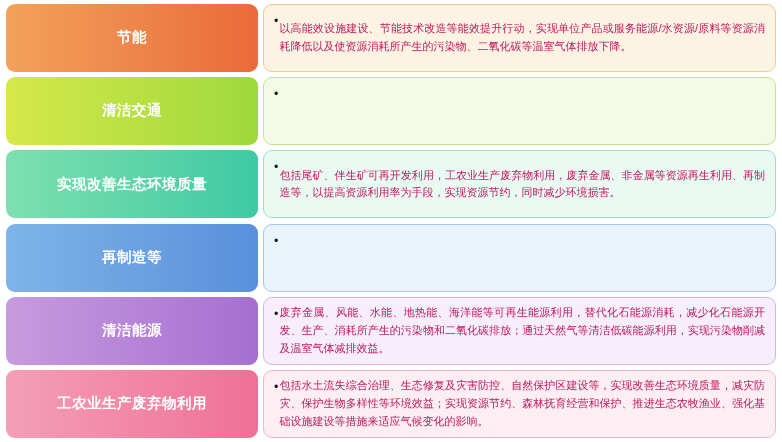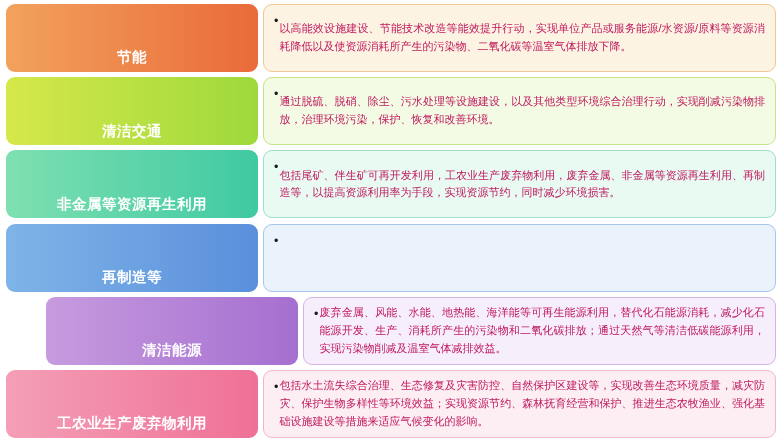--- a/index.html
+++ b/index.html
@@ -28,21 +28,21 @@
     height: 68px;
     margin-bottom: 4px;
   }
   .row:last-child { margin-bottom: 0; }
 
   .label-cell {
     width: 252px;
     flex: 0 0 252px;
     border-radius: 9px;
     display: flex;
-    align-items: flex-end;
+    align-items: center;
     justify-content: center;
     text-align: center;
     box-sizing: border-box;
     padding: 4px 10px;
   }
   .label-text {
     color: #ffffff;
     font-size: 14.5px;
     font-weight: bold;
     line-height: 1.35;
@@ -87,45 +87,44 @@
       <span class="desc-text">以高能效设施建设、节能技术改造等能效提升行动，实现单位产品或服务能源/水资源/原料等资源消耗降低以及使资源消耗所产生的污染物、二氧化碳等温室气体排放下降。</span>
     </div>
   </div>
 
   <div class="row">
     <div class="label-cell" style="background:linear-gradient(90deg,#d6e84a,#9ed93c);">
       <span class="label-text">清洁交通</span>
     </div>
     <div class="desc-cell" style="background:#f4fbe4;border:1px solid #c4e48c;">
       <span class="bullet">•</span>
-      <span class="desc-text">通过脱硫、脱硝、除尘、污水处理等设施建设，以及其他类型环境综合治理行动，实现削减污染物排放，治理环境污染，保护、恢复和改善环境。</span>
     </div>
   </div>
 
   <div class="row">
     <div class="label-cell" style="background:linear-gradient(90deg,#7ee0b0,#3fc9a3);">
-      <span class="label-text">非金属等资源再生利用</span>
+      <span class="label-text">实现改善生态环境质量</span>
     </div>
     <div class="desc-cell" style="background:#e9faf3;border:1px solid #9fdfc8;">
       <span class="bullet">•</span>
       <span class="desc-text">包括尾矿、伴生矿可再开发利用，工农业生产废弃物利用，废弃金属、非金属等资源再生利用、再制造等，以提高资源利用率为手段，实现资源节约，同时减少环境损害。</span>
     </div>
   </div>
 
   <div class="row">
     <div class="label-cell" style="background:linear-gradient(90deg,#7fb4e8,#5a8fdc);">
       <span class="label-text">再制造等</span>
     </div>
     <div class="desc-cell" style="background:#eaf2fc;border:1px solid #a8c6ea;">
       <span class="bullet">•</span>
     </div>
   </div>
 
   <div class="row">
-    <div class="label-cell" style="background:linear-gradient(90deg,#c79bdf,#a56fd0);margin-left:40px;">
+    <div class="label-cell" style="background:linear-gradient(90deg,#c79bdf,#a56fd0);">
       <span class="label-text">清洁能源</span>
     </div>
     <div class="desc-cell" style="background:#f7eefc;border:1px solid #d6b3e8;">
       <span class="bullet">•</span>
       <span class="desc-text">废弃金属、风能、水能、地热能、海洋能等可再生能源利用，替代化石能源消耗，减少化石能源开发、生产、消耗所产生的污染物和二氧化碳排放；通过天然气等清洁低碳能源利用，实现污染物削减及温室气体减排效益。</span>
     </div>
   </div>
 
   <div class="row">
     <div class="label-cell" style="background:linear-gradient(90deg,#f49fb7,#ef7096);">

